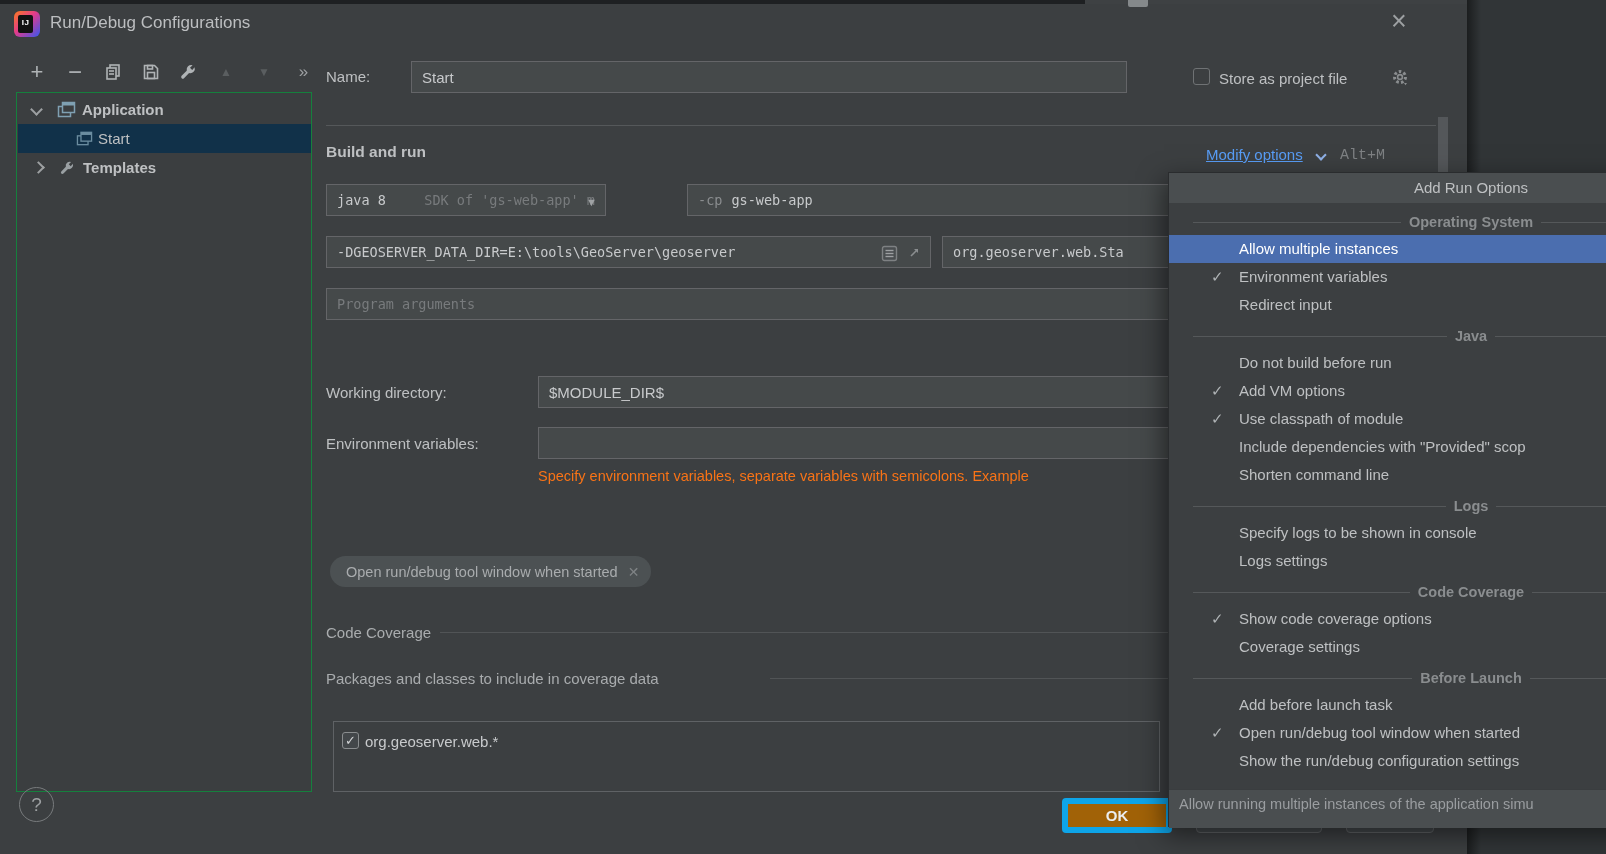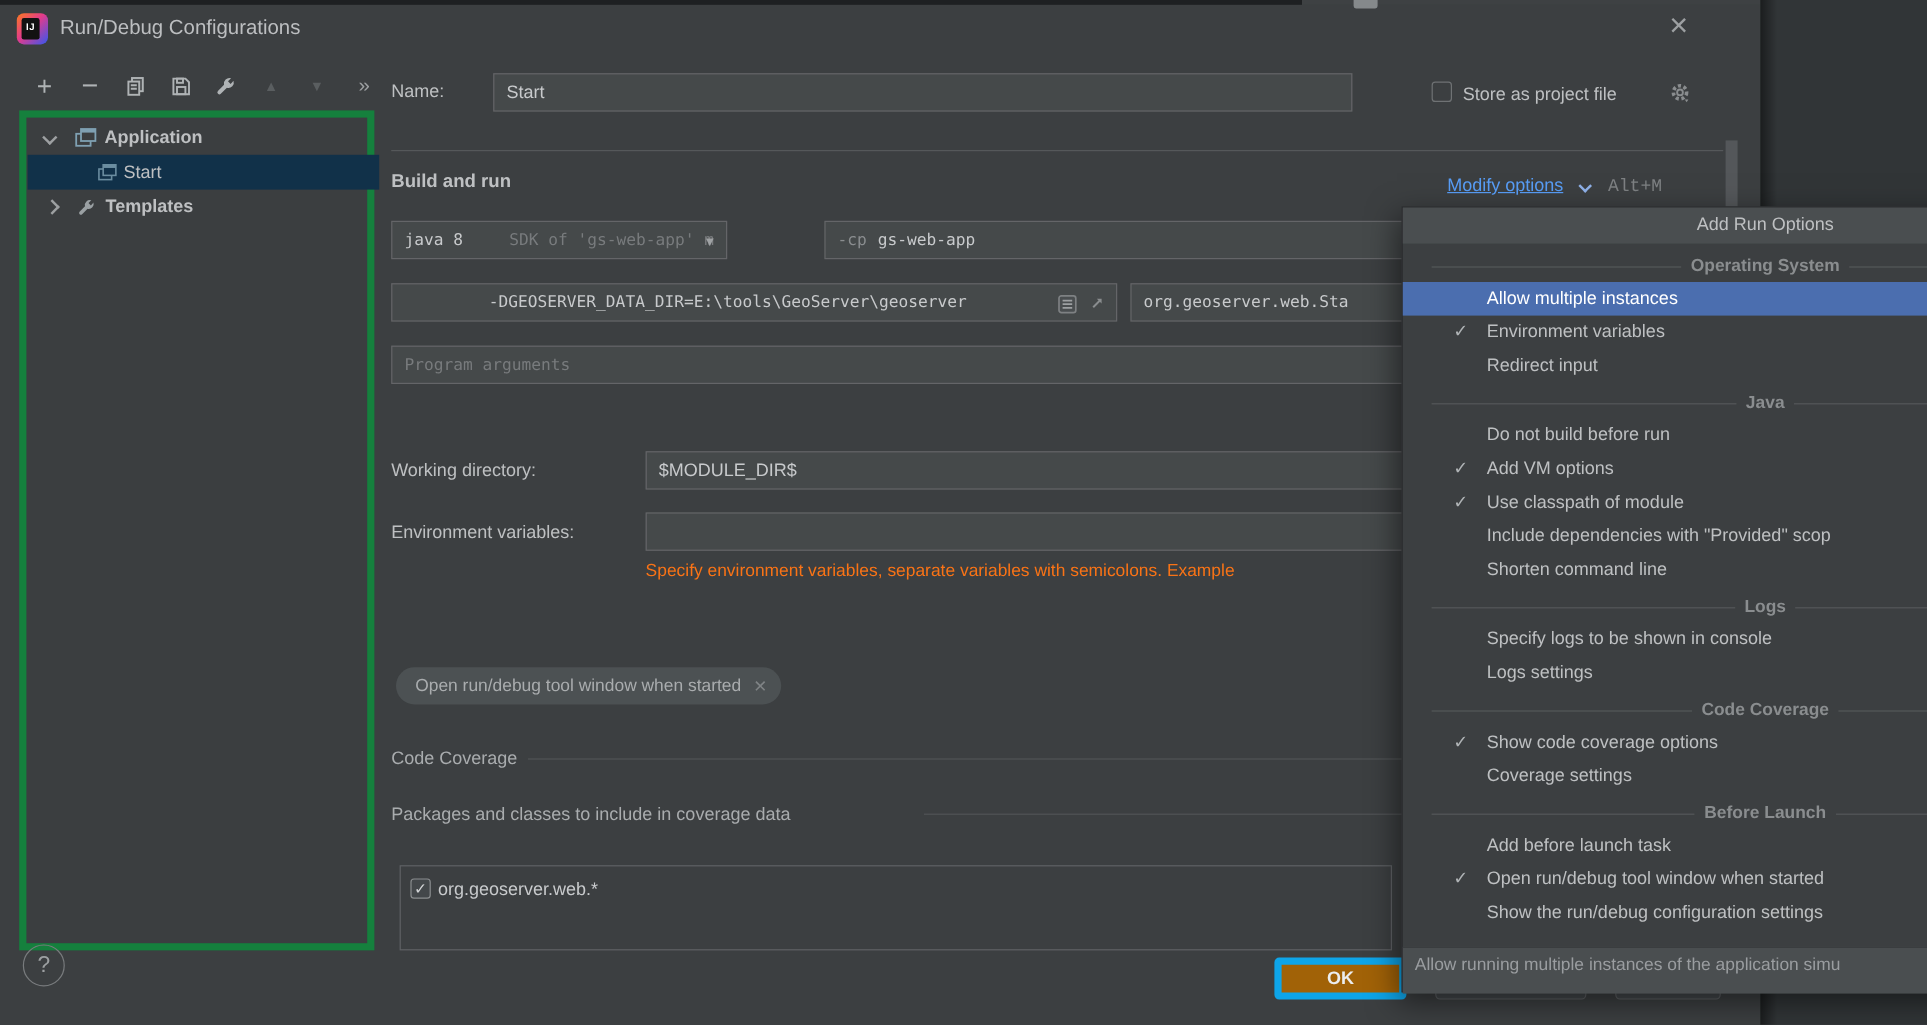--- a/index.html
+++ b/index.html
@@ -33,21 +33,21 @@
 
   
   .tb { position:absolute; top:60px; height:24px; display:flex; align-items:center; justify-content:center; color:#afb3b5; }
   .tb.disabled { color:#5a5e60; }
   .tb-plus { left:26px; width:22px; font-size:22px; font-weight:400; }
   .tb-minus { left:64px; width:22px; font-size:24px; }
   .tb-tri { font-size:12px; }
   .tb-more { left:292px; width:22px; font-size:17px; color:#9da0a2; letter-spacing:-1px; }
 
   
-  .tree-box { position:absolute; left:16px; top:92px; width:296px; height:700px; border:6px solid #15803d; background:#3b3e40; }
+  .tree-box { position:absolute; left:16px; top:92px; width:296px; height:700px; border:1px solid #15803d; background:#3b3e40; }
   .tree-row { position:absolute; left:1px; height:29px; width:293px; display:flex; align-items:center; }
   .tree-row .lbl { font-size:15px; }
   .tree-row.sel { background:#113149; }
   .chev { width:9px; height:9px; border-right:2px solid #9da0a2; border-bottom:2px solid #9da0a2; display:inline-block; }
   .chev.down { transform:rotate(45deg); }
   .chev.right { transform:rotate(-45deg); }
   .bold { font-weight:bold; }
 
   
   .flabel { position:absolute; font-size:15px; color:#bec0c2; }
@@ -196,21 +196,21 @@
 <div class="field" style="left:326px; top:184px; width:280px;">
   <span class="fsize mono val">java 8</span>
   <span class="fsize mono ph" style="margin-left:9px; width:256px; overflow:hidden;">SDK of 'gs-web-app' m</span>
   <span class="combo-arrow">▼</span>
 </div>
 <div class="field" style="left:687px; top:184px; width:747px;">
   <span class="fsize mono dim">-cp</span>
   <span class="fsize mono val" style="margin-left:9px;">gs-web-app</span>
 </div>
 
-<div class="field" style="left:326px; top:236px; width:605px; padding-right:54px;justify-content:center;">
+<div class="field" style="left:326px; top:236px; width:605px; padding-right:54px;">
   <span class="fsize mono val">-DGEOSERVER_DATA_DIR=E:\tools\GeoServer\geoserver</span>
   <svg style="position:absolute; right:32px; top:8px;" width="17" height="17" viewBox="0 0 17 17">
     <rect x="1.5" y="1.5" width="14" height="14" rx="2" fill="#4a4e50" stroke="#7e8183" stroke-width="1.4"></rect>
     <line x1="4.5" y1="5.5" x2="12.5" y2="5.5" stroke="#9da0a2" stroke-width="1.4"></line>
     <line x1="4.5" y1="8.5" x2="12.5" y2="8.5" stroke="#9da0a2" stroke-width="1.4"></line>
     <line x1="4.5" y1="11.5" x2="12.5" y2="11.5" stroke="#9da0a2" stroke-width="1.4"></line>
   </svg>
   <svg style="position:absolute; right:8px; top:8px;" width="16" height="16" viewBox="0 0 16 16">
     <line x1="5" y1="11" x2="11" y2="5" stroke="#8a8d8f" stroke-width="1.6"></line>
     <path d="M8 4 h4 v4 z" fill="#8a8d8f"></path>

